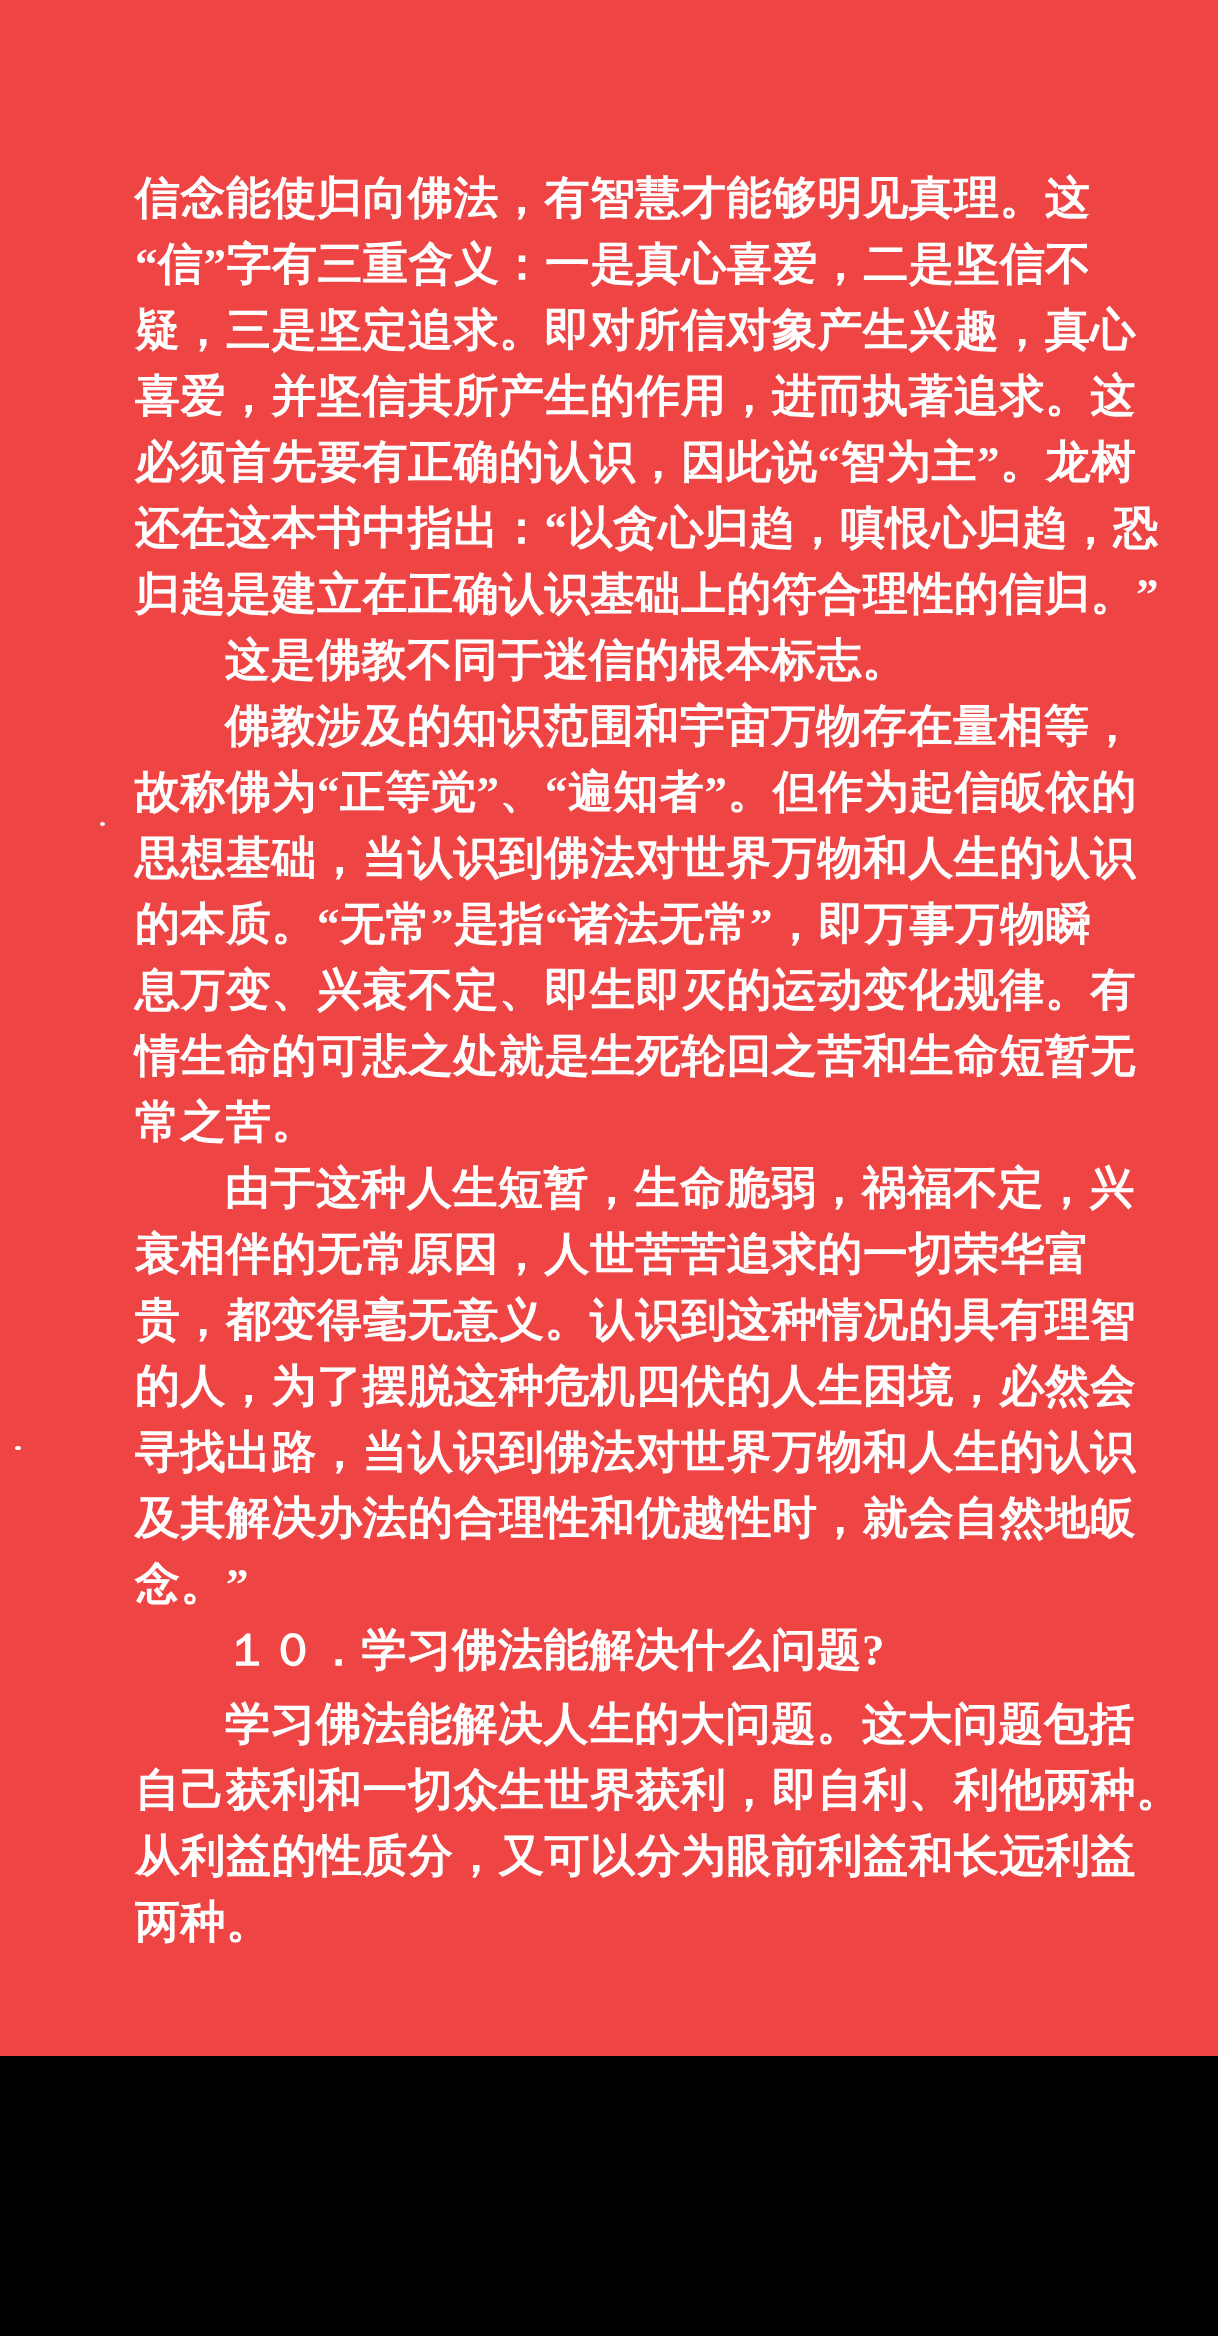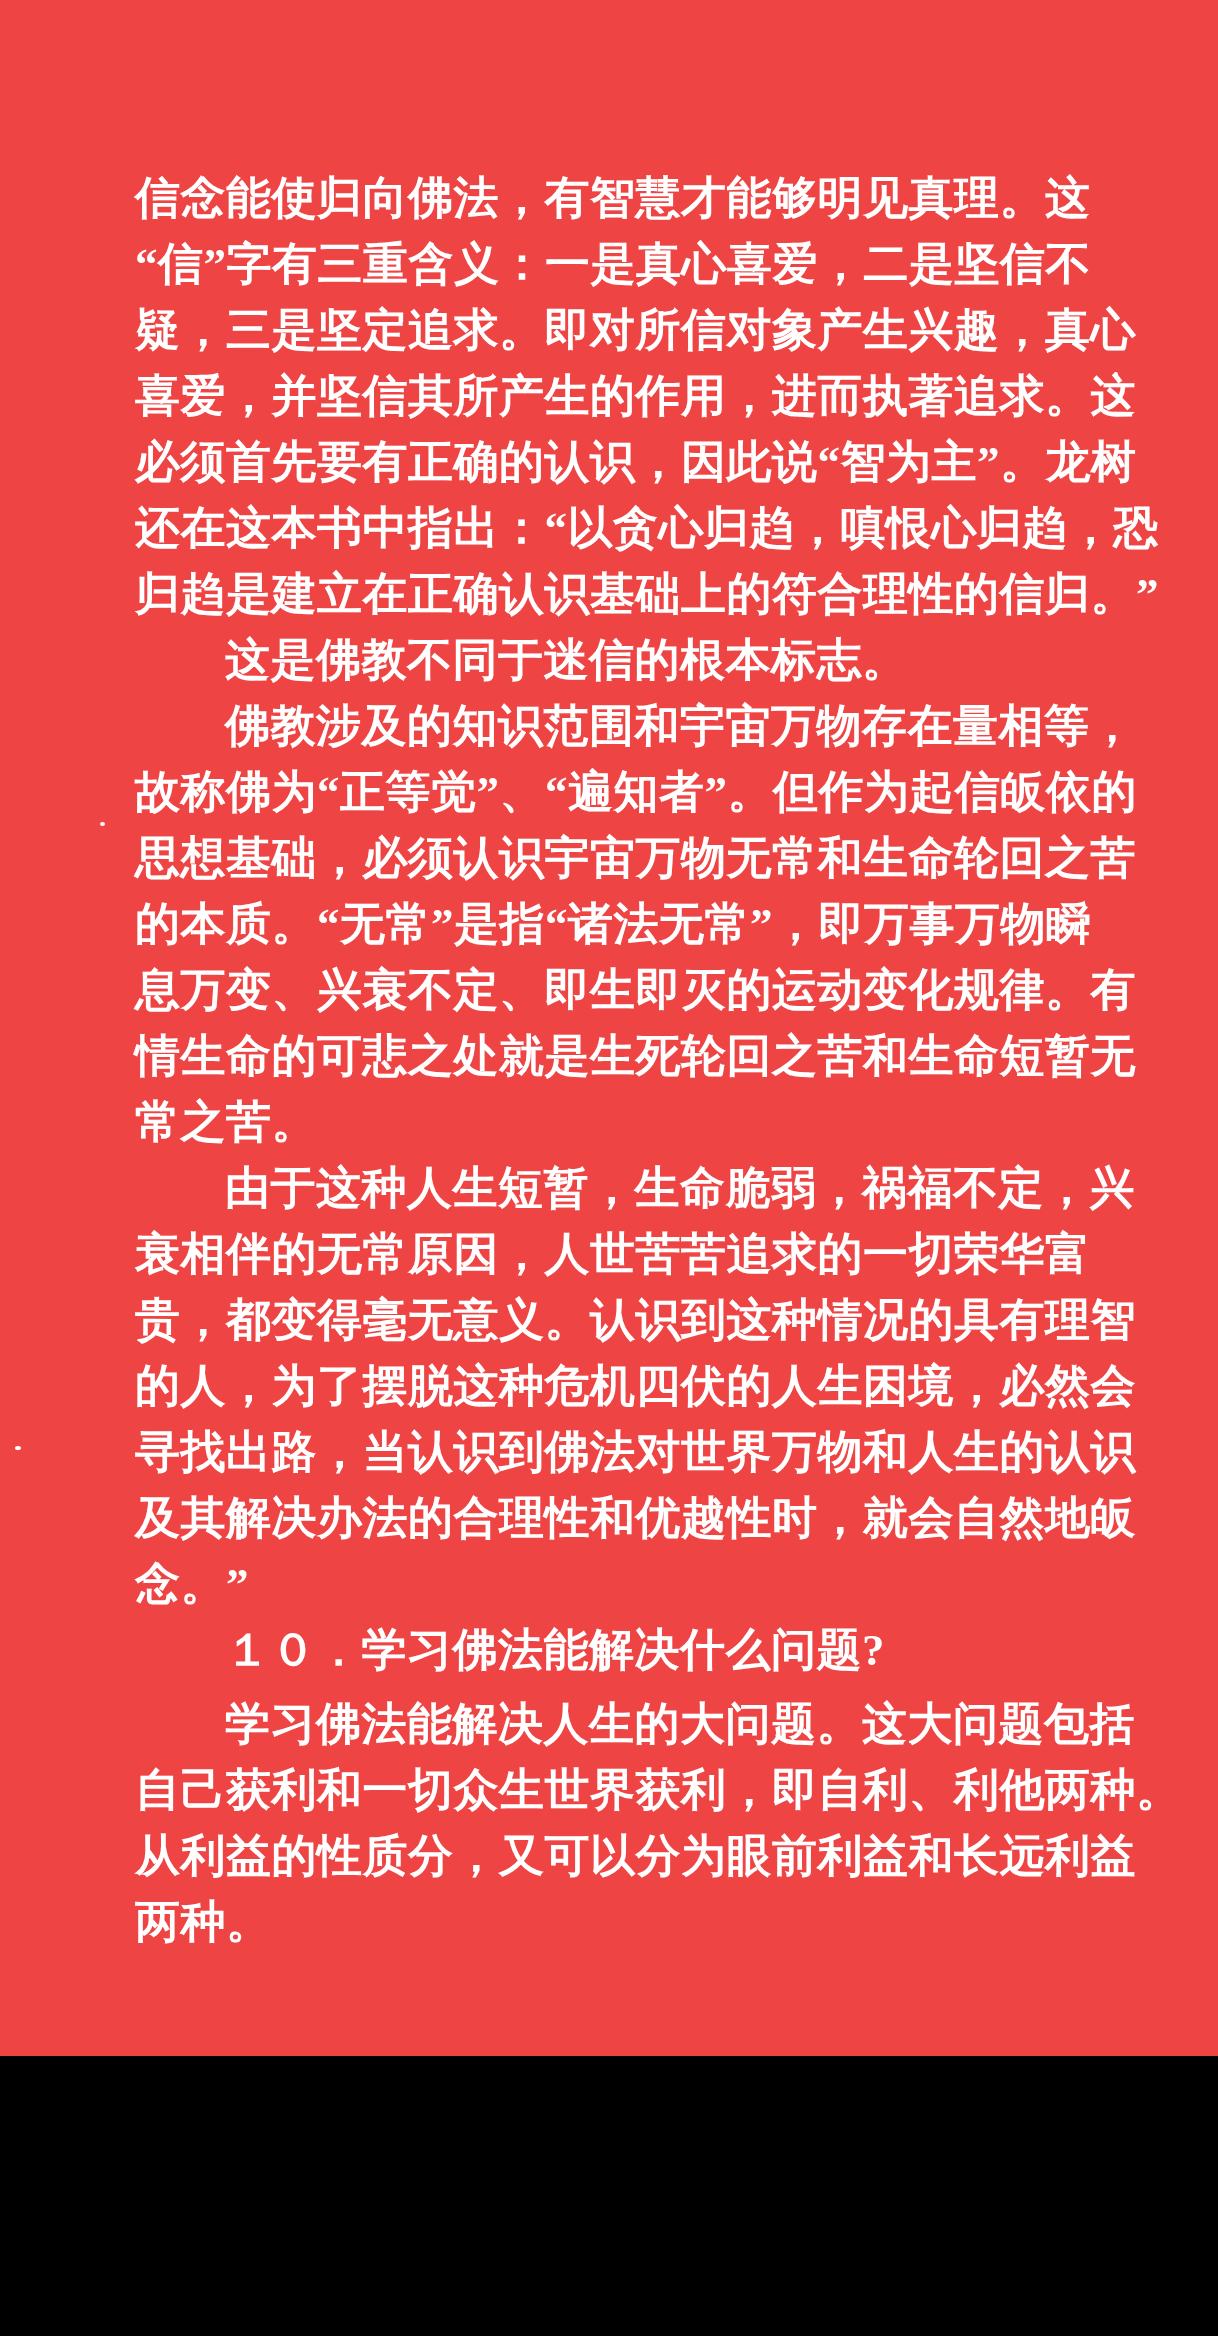--- a/index.html
+++ b/index.html
@@ -68,21 +68,21 @@
   <div class="line">信念能使归向佛法，有智慧才能够明见真理。这</div>
       <div class="line">“信”字有三重含义：一是真心喜爱，二是坚信不</div>
       <div class="line">疑，三是坚定追求。即对所信对象产生兴趣，真心</div>
       <div class="line">喜爱，并坚信其所产生的作用，进而执著追求。这</div>
       <div class="line">必须首先要有正确的认识，因此说“智为主”。龙树</div>
       <div class="line">还在这本书中指出：“以贪心归趋，嗔恨心归趋，恐</div>
       <div class="line">归趋是建立在正确认识基础上的符合理性的信归。”</div>
       <div class="line indent">这是佛教不同于迷信的根本标志。</div>
       <div class="line indent">佛教涉及的知识范围和宇宙万物存在量相等，</div>
       <div class="line">故称佛为“正等觉”、“遍知者”。但作为起信皈依的</div>
-      <div class="line">思想基础，必须认识宇宙万物无常和生命轮回之苦</div>
+      <div class="line">思想基础，当认识到佛法对世界万物和人生的认识</div>
       <div class="line">的本质。“无常”是指“诸法无常”，即万事万物瞬</div>
       <div class="line">息万变、兴衰不定、即生即灭的运动变化规律。有</div>
       <div class="line">情生命的可悲之处就是生死轮回之苦和生命短暂无</div>
       <div class="line">常之苦。</div>
       <div class="line indent">由于这种人生短暂，生命脆弱，祸福不定，兴</div>
       <div class="line">衰相伴的无常原因，人世苦苦追求的一切荣华富</div>
       <div class="line">贵，都变得毫无意义。认识到这种情况的具有理智</div>
       <div class="line">的人，为了摆脱这种危机四伏的人生困境，必然会</div>
       <div class="line">寻找出路，当认识到佛法对世界万物和人生的认识</div>
       <div class="line">及其解决办法的合理性和优越性时，就会自然地皈</div>

